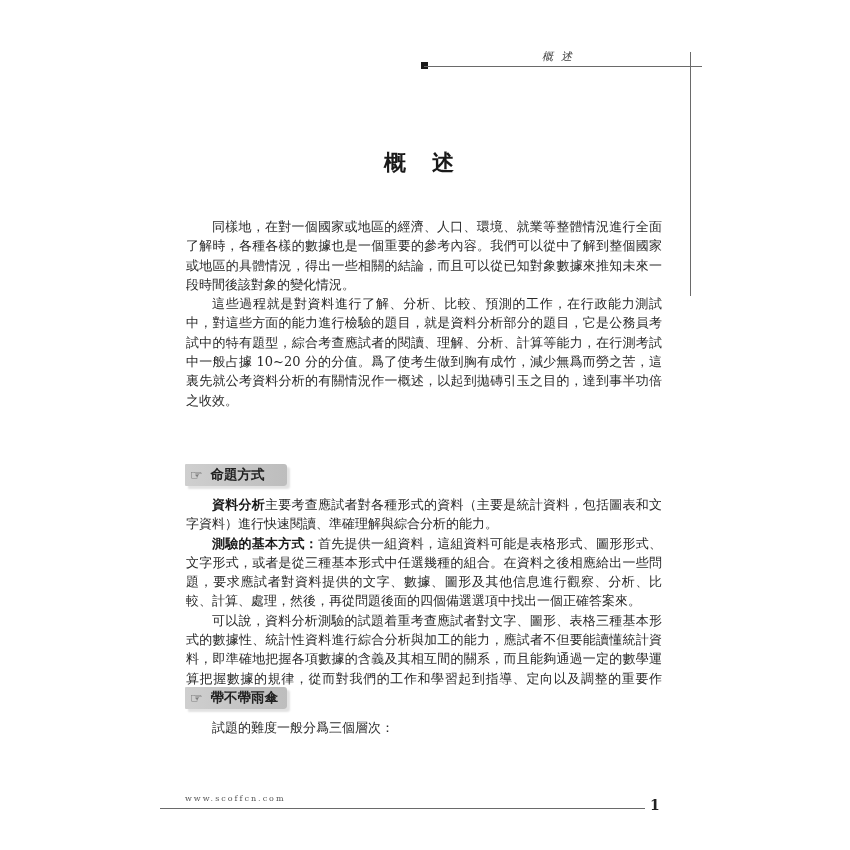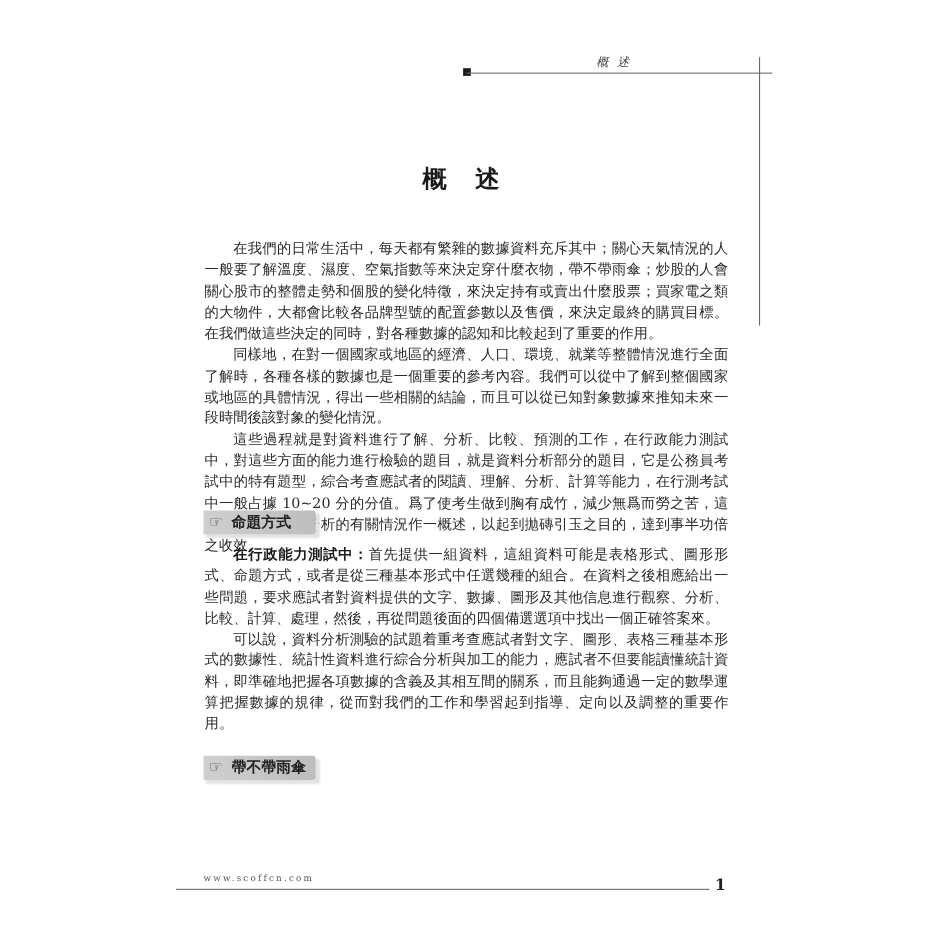--- a/index.html
+++ b/index.html
@@ -34,38 +34,39 @@
 <body>
 
 <div class="hdr-square"></div>
 <div class="hdr-line"></div>
 <div class="hdr-vline"></div>
 <div class="hdr-title">概述</div>
 
 <div class="page-title">概述</div>
 
 <div class="body-text" style="top:217px;">
-  <p>在我們的日常生活中，每天都有繁雜的數據資料充斥其中；關心天氣情況的人一般要了解溫度、濕度、空氣指數等來決定穿什麼衣物，帶不帶雨傘；炒股的人會關心股市的整體走勢和個股的變化特徵，來決定持有或賣出什麼股票；買家電之類的大物件，大都會比較各品牌型號的配置參數以及售價，來決定最終的購買目標。在我們做這些決定的同時，對各種數據的認知和比較起到了重要的作用。</p>
   <p>同樣地，在對一個國家或地區的經濟、人口、環境、就業等整體情況進行全面了解時，各種各樣的數據也是一個重要的參考內容。我們可以從中了解到整個國家或地區的具體情況，得出一些相關的結論，而且可以從已知對象數據來推知未來一段時間後該對象的變化情況。</p>
   <p>這些過程就是對資料進行了解、分析、比較、預測的工作，在行政能力測試中，對這些方面的能力進行檢驗的題目，就是資料分析部分的題目，它是公務員考試中的特有題型，綜合考查應試者的閱讀、理解、分析、計算等能力，在行測考試中一般占據 10~20 分的分值。爲了使考生做到胸有成竹，減少無爲而勞之苦，這裏先就公考資料分析的有關情況作一概述，以起到拋磚引玉之目的，達到事半功倍之收效。</p>
 </div>
 
 <div class="section-head" style="top:464px;">
   <span class="hand">☞</span>
   <span class="label">命題方式</span>
 </div>
 
 <div class="body-text" style="top:495px;">
-  <p><b>在行政能力測試中：</b><span>首先提供一組資料，這組資料可能是表格形式、圖形形式、命題方式，或者是從三種基本形式中任選幾種的組合。在資料之後相應給出一些問題，要求應試者對資料提供的文字、數據、圖形及其他信息進行觀察、分析、比較、計算、處理，然後，再從問題後面的四個備選選項中找出一個正確答案來。</span></p>
+  <p><b>資料分析</b><span>主要考查應試者對各種形式的資料（主要是統計資料，包括圖表和文字資料）進行快速閱讀、準確理解與綜合分析的能力。</span></p>
+  <p><b>測驗的基本方式：</b><span>首先提供一組資料，這組資料可能是表格形式、圖形形式、文字形式，或者是從三種基本形式中任選幾種的組合。在資料之後相應給出一些問題，要求應試者對資料提供的文字、數據、圖形及其他信息進行觀察、分析、比較、計算、處理，然後，再從問題後面的四個備選選項中找出一個正確答案來。</span></p>
   <p>可以說，資料分析測驗的試題着重考查應試者對文字、圖形、表格三種基本形式的數據性、統計性資料進行綜合分析與加工的能力，應試者不但要能讀懂統計資料，即準確地把握各項數據的含義及其相互間的關系，而且能夠通過一定的數學運算把握數據的規律，從而對我們的工作和學習起到指導、定向以及調整的重要作用。</p>
 </div>
 
 <div class="section-head" style="top:687px;">
   <span class="hand">☞</span>
   <span class="label">帶不帶雨傘</span>
 </div>
 
 <div class="body-text" style="top:718px;">
+  <p>試題的難度一般分爲三個層次：</p>
 </div>
 
 <div class="footer-url">www.scoffcn.com</div>
 <div class="footer-line"></div>
 <div class="page-num">1</div>
 
 </body></html>

